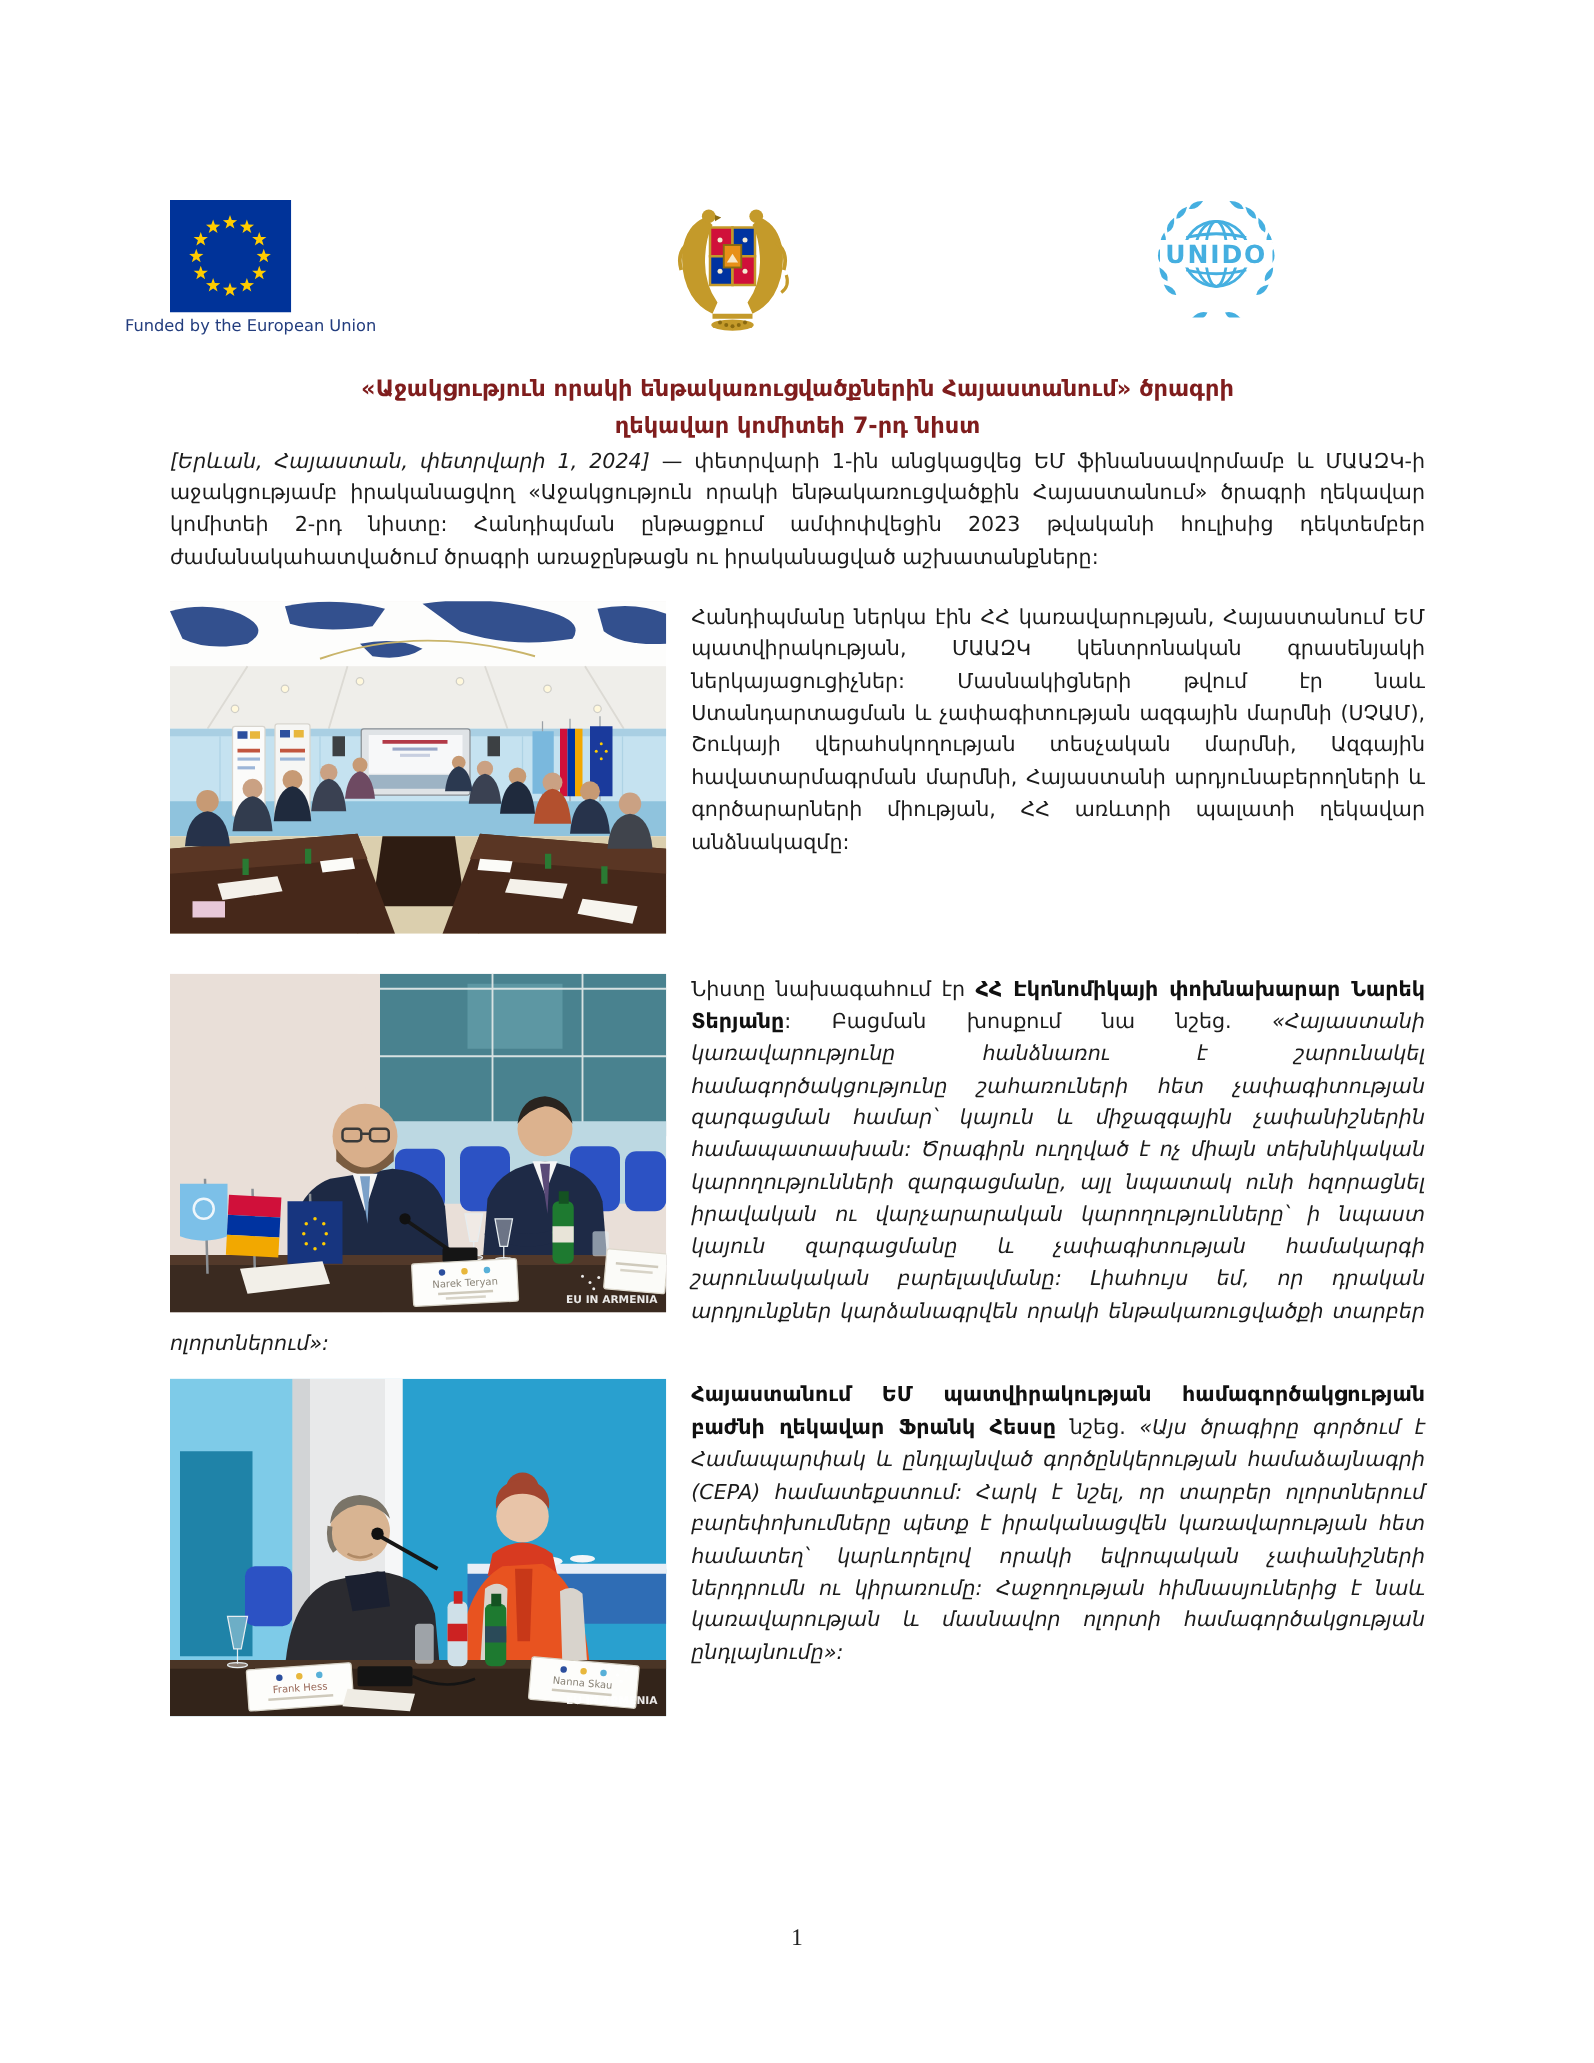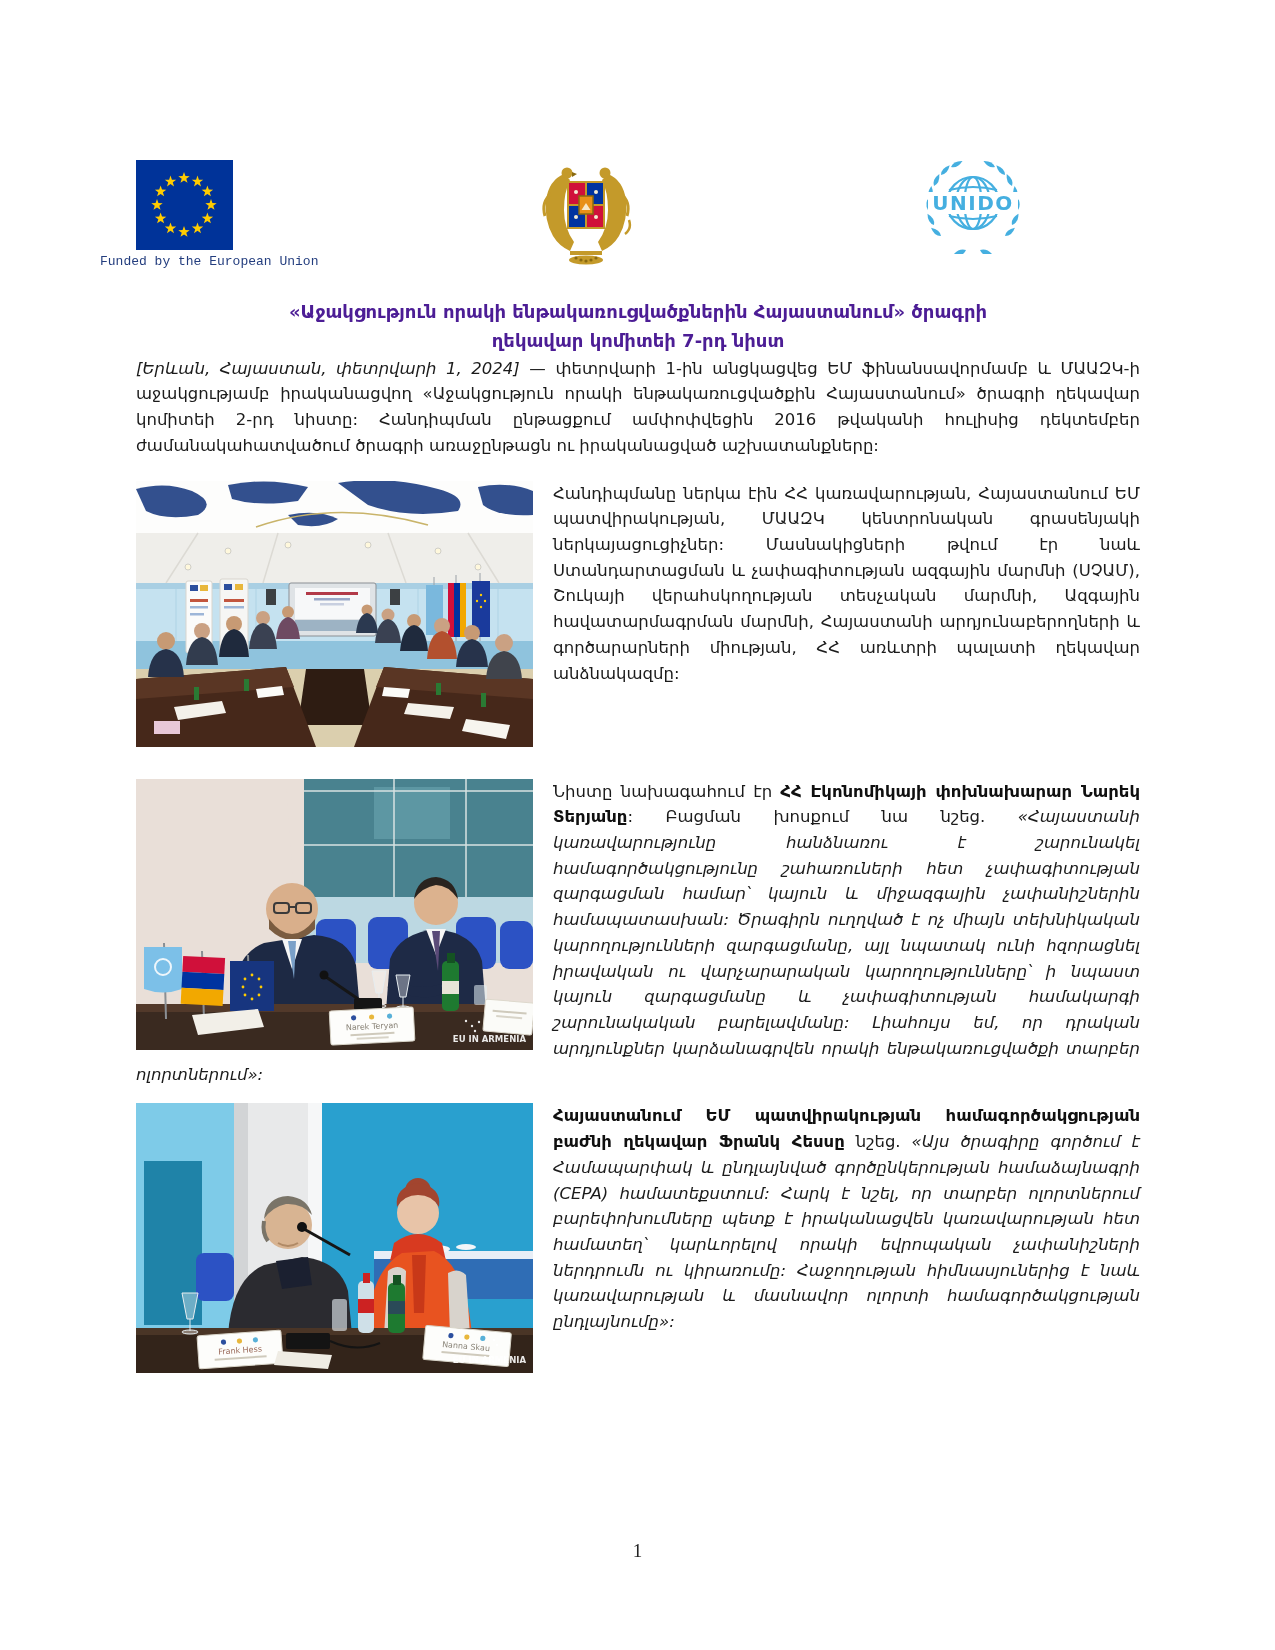--- a/index.html
+++ b/index.html
@@ -9,31 +9,31 @@
     background:#ffffff;
     font-family:"DejaVu Sans", sans-serif;
     color:#1b1b1b;
     overflow:hidden;
     margin:0 auto;
   }
   .content { padding:160px 135px 0 136px; }
 
   
   .logos { display:flex; justify-content:space-between; align-items:flex-start; height:114px; }
-  .logo-eu { width:111px;font-family:Liberation Mono, monospace; }
+  .logo-eu { width:111px; }
   .logo-eu svg { display:block; }
   .eu-caption {
     width:170px; margin-left:-36px; margin-top:4px;
     text-align:center; font-size:13px; color:#233d7e; white-space:nowrap;
   }
   .logo-coa { margin-top:-6px; margin-left:10px; }
   .logo-unido { margin-right:108px; }
 
   
-  .title { margin-top:24px; text-align:center; font-weight:bold; font-size:18px; line-height:1.6; color:#4c1d95; }
+  .title { margin-top:24px; text-align:center; font-weight:bold; font-size:18px; line-height:1.6; color:#7f1d1d; }
 
   
   p.body { margin:0; font-size:16.5px; line-height:1.56; text-align:justify; }
   .intro { margin-top:26px; }
   .it { font-style:italic; }
   .b  { font-weight:bold; color:#101010; }
 
   
   .section { display:flow-root; }
   .s1 { margin-top:22px; }
@@ -153,21 +153,21 @@
           <text x="59" y="50" text-anchor="middle" font-family="DejaVu Sans, sans-serif" font-size="20" font-weight="bold" letter-spacing="1.5" fill="#45AFE0">UNIDO</text>
         </svg>
       </div>
     </div>
 
     <div class="title">
       <div>«Աջակցություն որակի ենթակառուցվածքներին Հայաստանում» ծրագրի</div>
       <div>ղեկավար կոմիտեի 7-րդ նիստ</div>
     </div>
 
-    <p class="body intro"><span class="it">[Երևան, Հայաստան, փետրվարի 1, 2024]</span><span> — փետրվարի 1-ին անցկացվեց ԵՄ ֆինանսավորմամբ և ՄԱԱԶԿ-ի աջակցությամբ իրականացվող «Աջակցություն որակի ենթակառուցվածքին Հայաստանում» ծրագրի ղեկավար կոմիտեի 2-րդ նիստը: Հանդիպման ընթացքում ամփոփվեցին 2016 թվականի հուլիսից դեկտեմբեր ժամանակահատվածում ծրագրի առաջընթացն ու իրականացված աշխատանքները:</span></p>
+    <p class="body intro"><span class="it">[Երևան, Հայաստան, փետրվարի 1, 2024]</span><span> — փետրվարի 1-ին անցկացվեց ԵՄ ֆինանսավորմամբ և ՄԱԱԶԿ-ի աջակցությամբ իրականացվող «Աջակցություն որակի ենթակառուցվածքին Հայաստանում» ծրագրի ղեկավար կոմիտեի 2-րդ նիստը: Հանդիպման ընթացքում ամփոփվեցին 2023 թվականի հուլիսից դեկտեմբեր ժամանակահատվածում ծրագրի առաջընթացն ու իրականացված աշխատանքները:</span></p>
 
     <div class="section s1">
       <div class="photo">
         <svg width="397" height="266" viewBox="0 0 397 266">
           <rect width="397" height="102" fill="#f6f5f2"></rect>
 
           <rect width="397" height="52" fill="#fdfdfc"></rect>
           <g fill="#33508e">
             <path d="M0,8 Q30,0 56,10 Q82,22 62,34 Q30,40 10,30 Z"></path>
             <path d="M92,4 Q132,-4 172,6 L162,20 Q122,26 96,18 Z"></path>

